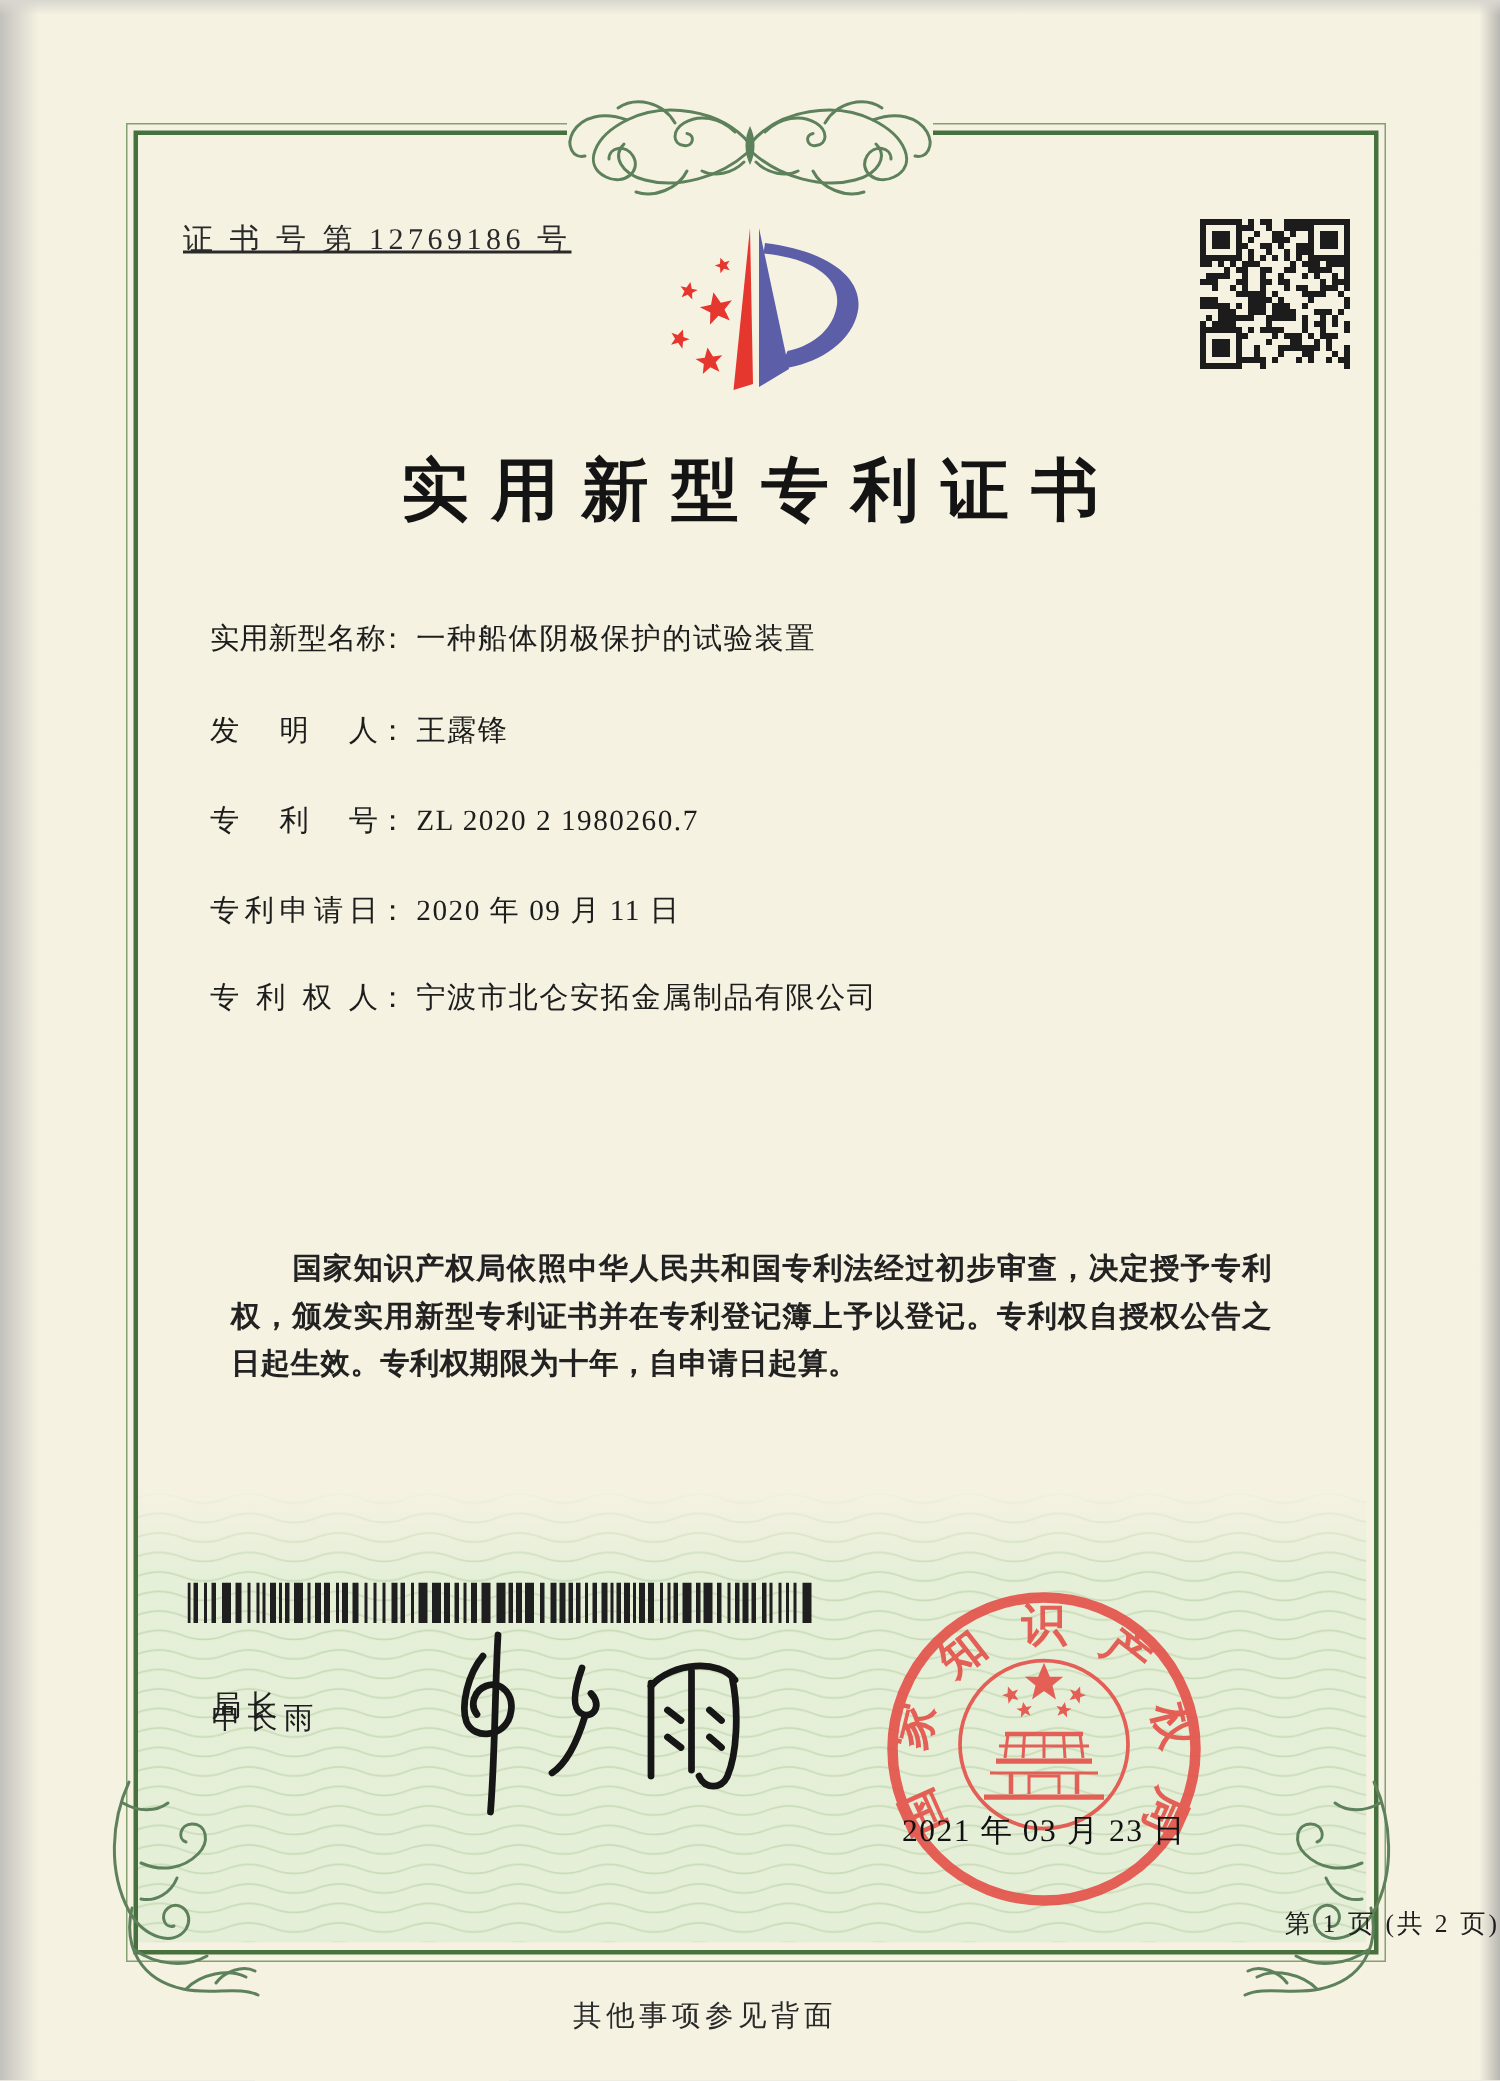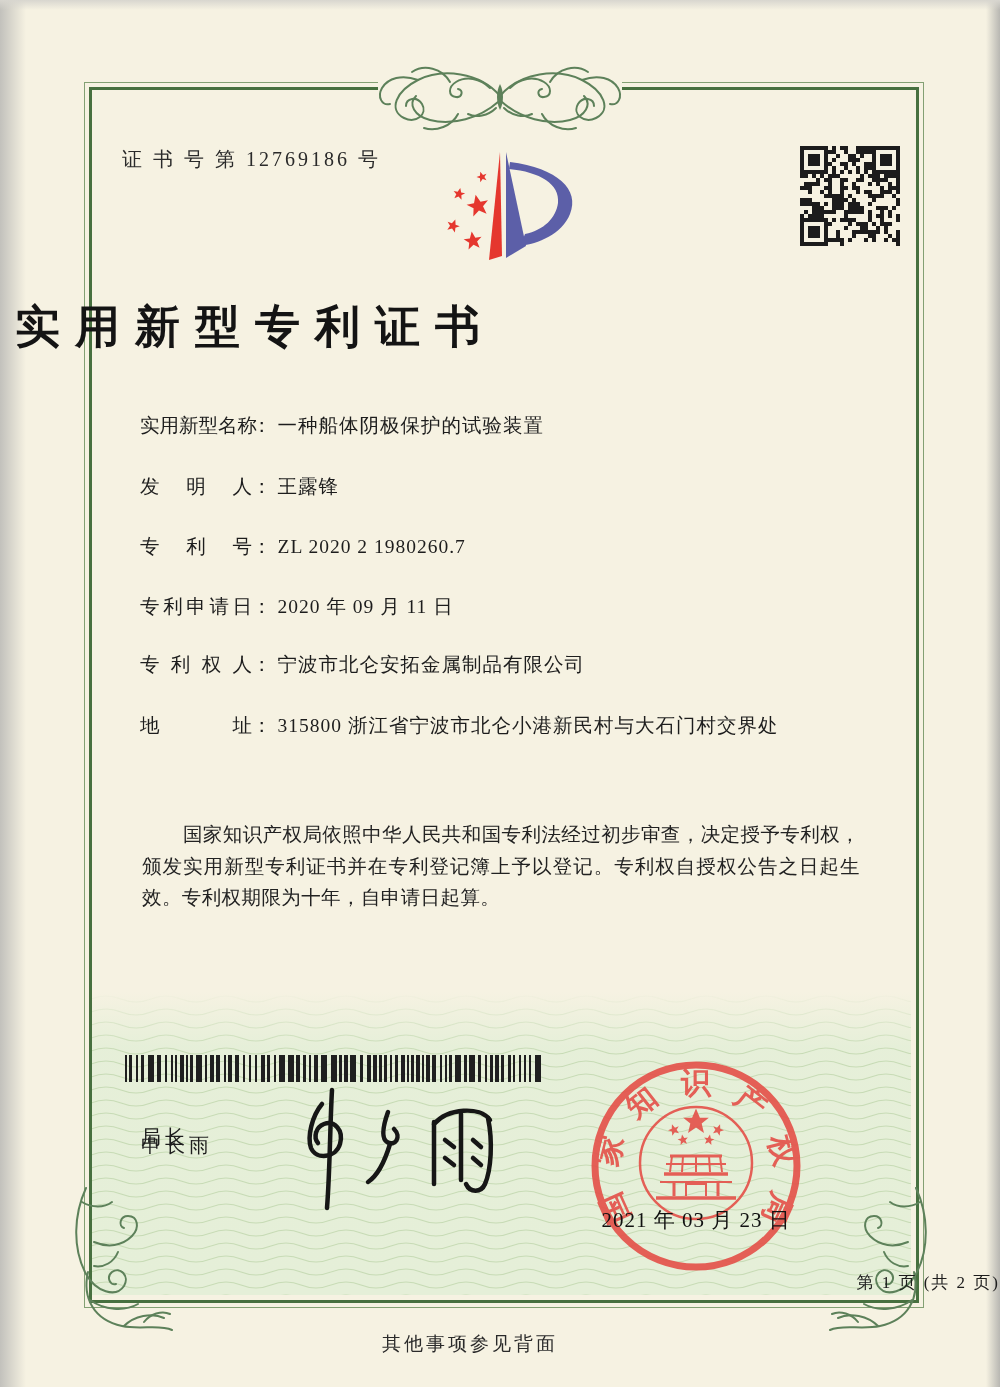--- a/index.html
+++ b/index.html
@@ -19,38 +19,38 @@
 
   
   .frame-outer{position:absolute;left:84px;top:82px;width:838px;height:1224px;
     border:1px solid #83a073;}
   .frame-inner{position:absolute;left:89px;top:87px;width:824px;height:1210px;
     border:3px solid #47703f;}
 
   
   #band{position:absolute;left:91px;top:992px;width:820px;height:303px;}
 
-  .cert-no{position:absolute;left:122px;top:146px;font-size:20px;letter-spacing:3px;color:#2a2a2a;}
+  .cert-no{position:absolute;left:122px;top:146px;font-size:20px;letter-spacing:3px;color:#2a2a2a;text-decoration:underline;}
 
   #logo{position:absolute;left:432px;top:138px;width:150px;height:150px;}
   #qr{position:absolute;left:800px;top:146px;width:100px;height:100px;}
 
-  .title{position:absolute;left:0;top:297px;width:100%;
+  .title{position:absolute;left:0;top:297px;width:100%;text-align:center;
     font-size:45px;font-weight:700;letter-spacing:15px;padding-left:15px;box-sizing:border-box;color:#141414;}
 
   .field-row{position:absolute;left:140px;width:740px;font-size:19.5px;white-space:nowrap;}
   .flabel{display:inline-block;width:112px;text-align:justify;text-align-last:justify;vertical-align:bottom;}
   .colon{display:inline-block;margin-right:6px;}
   .fvalue{letter-spacing:1px;margin-top:48px;}
   .fcell2{position:absolute;left:362px;top:0;}
   .fcell2 .flabel2{letter-spacing:2px;}
 
   .body-text{position:absolute;left:138px;top:815px;width:726px;
     font-size:19.5px;line-height:31.5px;text-align:justify;color:#222;}
-  .body-text p{margin:4px;text-indent:2.1em;letter-spacing:0.4px;}
+  .body-text p{margin:16px;text-indent:2.1em;letter-spacing:0.4px;font-weight:bold;}
 
   #barcode{position:absolute;left:125px;top:1055px;width:420px;height:27px;}
 
   .director-title{position:absolute;left:141px;top:1124px;font-size:20px;letter-spacing:4px;}
   .director-name{position:absolute;left:141px;top:1132px;font-size:20px;letter-spacing:4px;}
 
   #signature{position:absolute;left:282px;top:1082px;width:240px;height:140px;}
 
   #seal{position:absolute;left:586px;top:1056px;width:220px;height:220px;}
   .seal-char{font-size:30px;font-weight:700;fill:#e4534b;
@@ -496,23 +496,20 @@
   </div>
   <div class="field-row" style="top:533px">
     <span class="flabel">专利号</span><span class="colon">：</span><span class="fvalue">ZL 2020 2 1980260.7</span>
   </div>
   <div class="field-row" style="top:593px">
     <span class="flabel">专利申请日</span><span class="colon">：</span><span class="fvalue">2020 年 09 月 11 日</span>
   </div>
   <div class="field-row" style="top:651px">
     <span class="flabel">专利权人</span><span class="colon">：</span><span class="fvalue">宁波市北仑安拓金属制品有限公司</span>
   </div>
-  <div class="field-row" style="top:712px">
-    <span class="flabel">地址</span><span class="colon">：</span><span class="fvalue">315800 浙江省宁波市北仑小港新民村与大石门村交界处</span>
-  </div>
 
   <div class="body-text">
     <p>国家知识产权局依照中华人民共和国专利法经过初步审查，决定授予专利权，颁发实用新型专利证书并在专利登记簿上予以登记。专利权自授权公告之日起生效。专利权期限为十年，自申请日起算。</p>
   </div>
 
   <svg id="barcode" viewBox="0 0 420 27" preserveAspectRatio="none">
       <rect x="0" y="0" width="2" height="27" fill="#1f1f1f"></rect>
       <rect x="4" y="0" width="3" height="27" fill="#1f1f1f"></rect>
       <rect x="11" y="0" width="2" height="27" fill="#1f1f1f"></rect>
       <rect x="16" y="0" width="3" height="27" fill="#1f1f1f"></rect>

